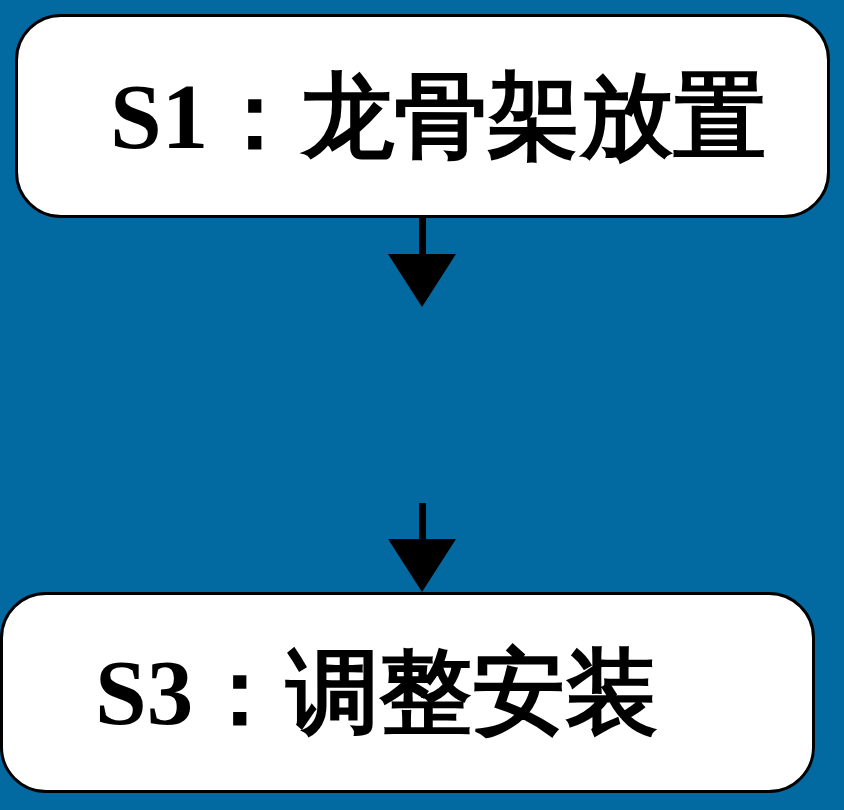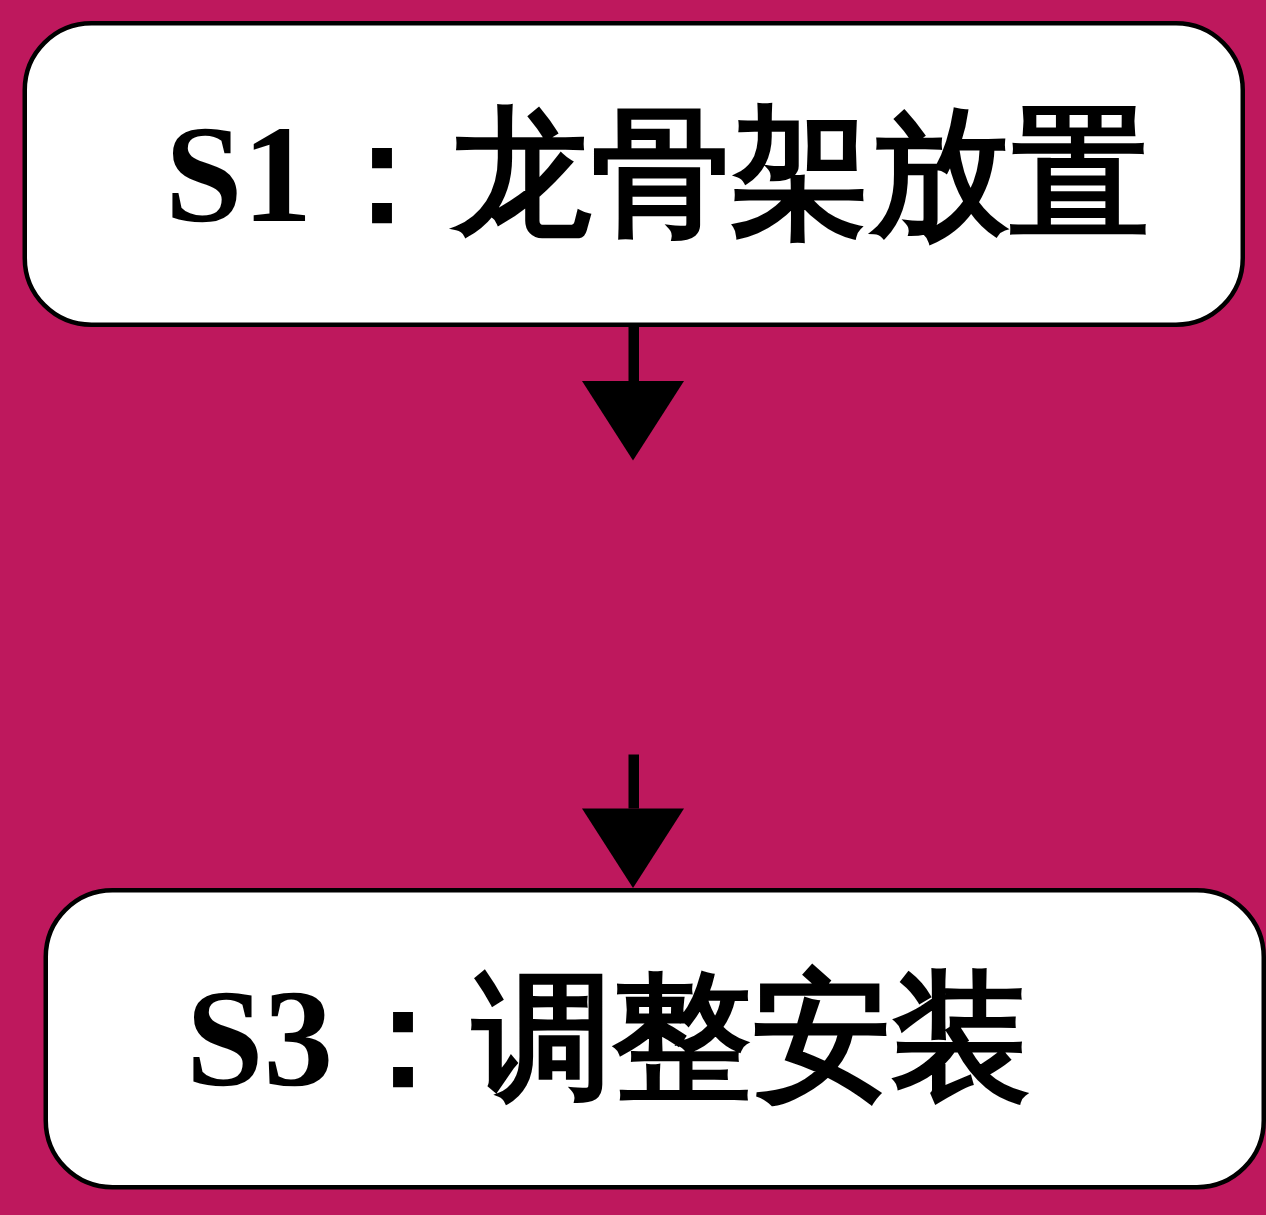--- a/index.html
+++ b/index.html
@@ -4,21 +4,21 @@
 <style>
   html, body {
     margin: 0;
     padding: 0;
     background: #ffffff;
   }
   .canvas {
     position: relative;
     width: 844px;
     height: 810px;
-    background: #be185d;
+    background: #0369a1;
     overflow: hidden;
     font-family: "Liberation Serif", "DejaVu Serif", serif;
   }
   .step-box {
     position: absolute;
     box-sizing: border-box;
     background: #ffffff;
     border: 3px solid #000000;
     border-radius: 46px;
     display: flex;
@@ -30,21 +30,21 @@
   }
   .step-label {
     font-size: 93px;
     font-weight: bold;
     line-height: 1;
     color: #000000;
     letter-spacing: 0px;
   }
   .box-1 { left: 15px; top: 14px;  width: 815px; height: 204px; }
   .box-2 { left: 16px; top: 303px; width: 808px; height: 200px; }
-  .box-3 { left: 29px; top: 592px; width: 815px; height: 201px; }
+  .box-3 { left: 0; top: 592px; width: 815px; height: 201px; }
 
   .connector {
     position: absolute;
     width: 68px;
     display: flex;
     flex-direction: column;
     align-items: center;
   }
   .connector-1 { left: 388px; top: 218px; }
   .connector-2 { left: 388px; top: 503px; }

